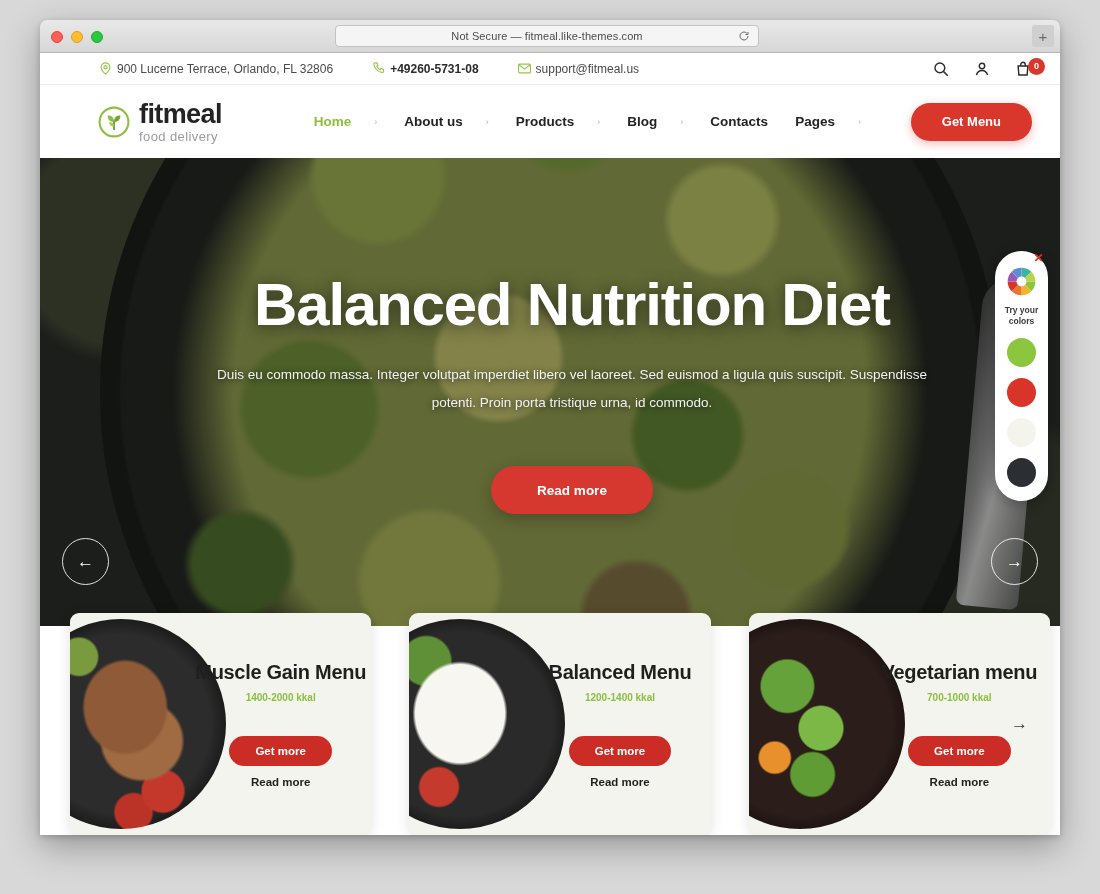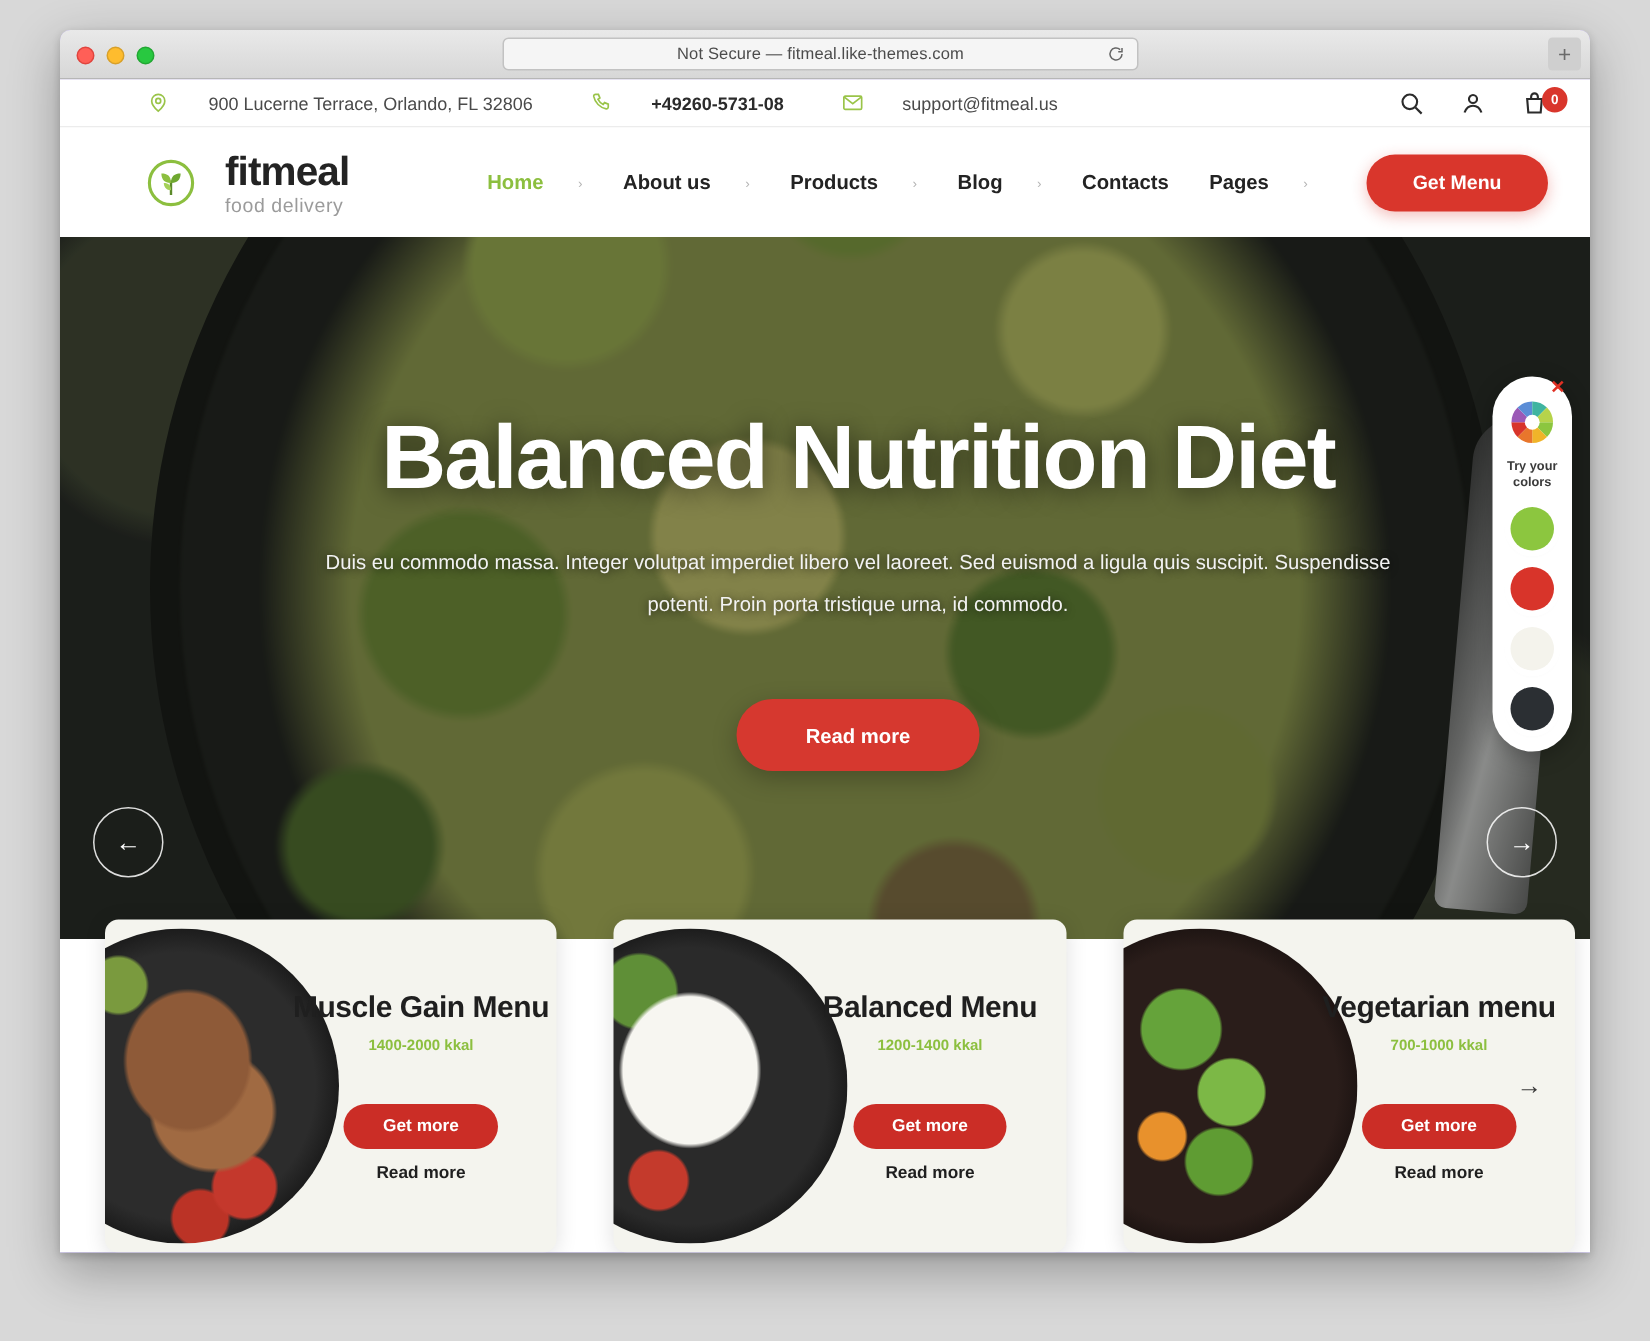--- a/index.html
+++ b/index.html
@@ -60,21 +60,21 @@
   .viewport { position: relative; width: 1020px; height: 782px; background: #fff; overflow: hidden; }
 
   
   .topbar {
     height: 32px;
     display: flex; align-items: center;
     padding: 0 28px 0 58px;
     border-bottom: 1px solid #ececec;
     background: #fff;
   }
-  .topbar .info-group { display: flex; align-items: center; gap: 26px; margin-right: 38px; }
+  .topbar .info-group { display: flex; align-items: center; gap: 4px; margin-right: 38px; }
   .topbar .info-text { font-size: 12px; color: #4a4a4a; }
   .topbar .info-text.bold { font-weight: bold; color: #2b2b2b; }
   .ic { width: 15px; height: 15px; display: block; color: #9ac449; flex: none; }
 
   .topbar-right { margin-left: auto; display: flex; align-items: center; gap: 23px; }
   .hdr-ic { width: 18px; height: 18px; color: #2b2b2b; display: block; }
   .cart-wrap { position: relative; display: flex; align-items: center; }
   .cart-badge {
     position: absolute; left: 14px; top: -2px;
     width: 17px; height: 17px; border-radius: 50%;
@@ -83,21 +83,21 @@
     display: flex; align-items: center; justify-content: center;
   }
 
   
   .navbar {
     height: 73px;
     display: flex; align-items: center;
     padding: 0 28px 0 58px;
     background: #fff;
   }
-  .logo { display: flex; align-items: center; gap: 20px; }
+  .logo { display: flex; align-items: center; gap: 9px; }
   .logo-mark { width: 32px; height: 32px; flex: none; }
   .logo-text { line-height: 1; }
   .logo-name {
     font-size: 27px; font-weight: bold; color: #232323;
     letter-spacing: -.6px; display: block;
   }
   .logo-tag {
     font-size: 13px; color: #9b9b9b; letter-spacing: .4px;
     display: block; margin-top: 2px;
   }

